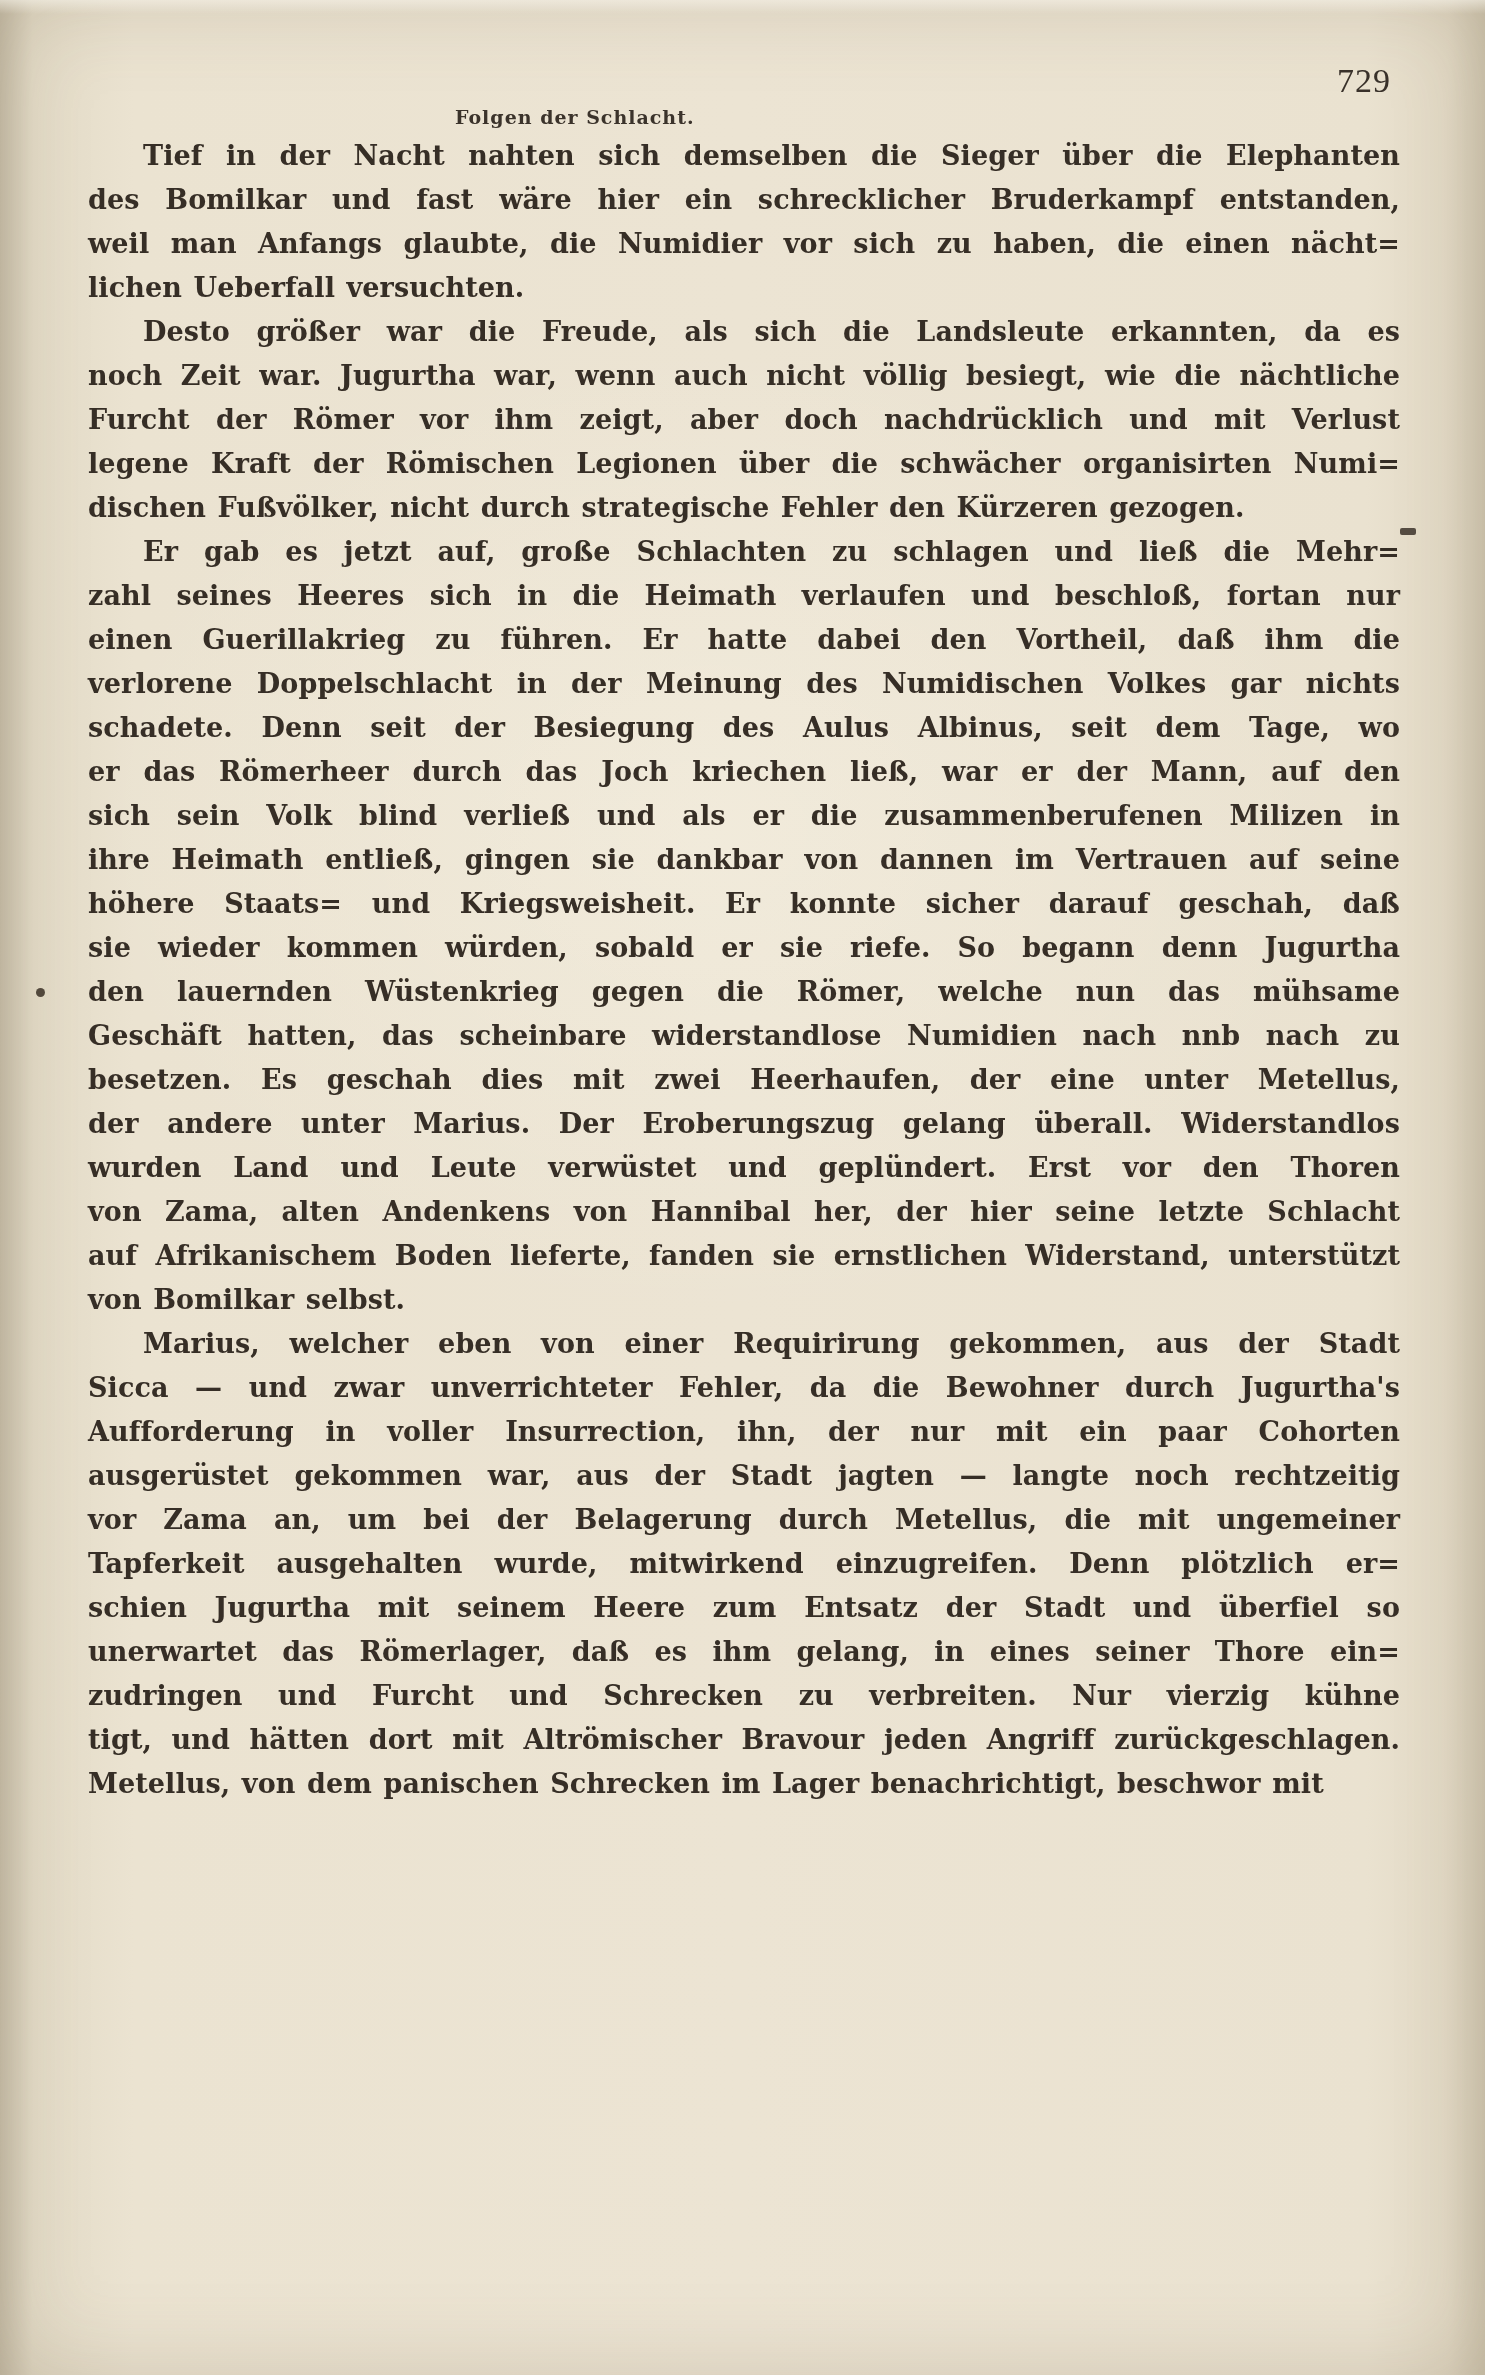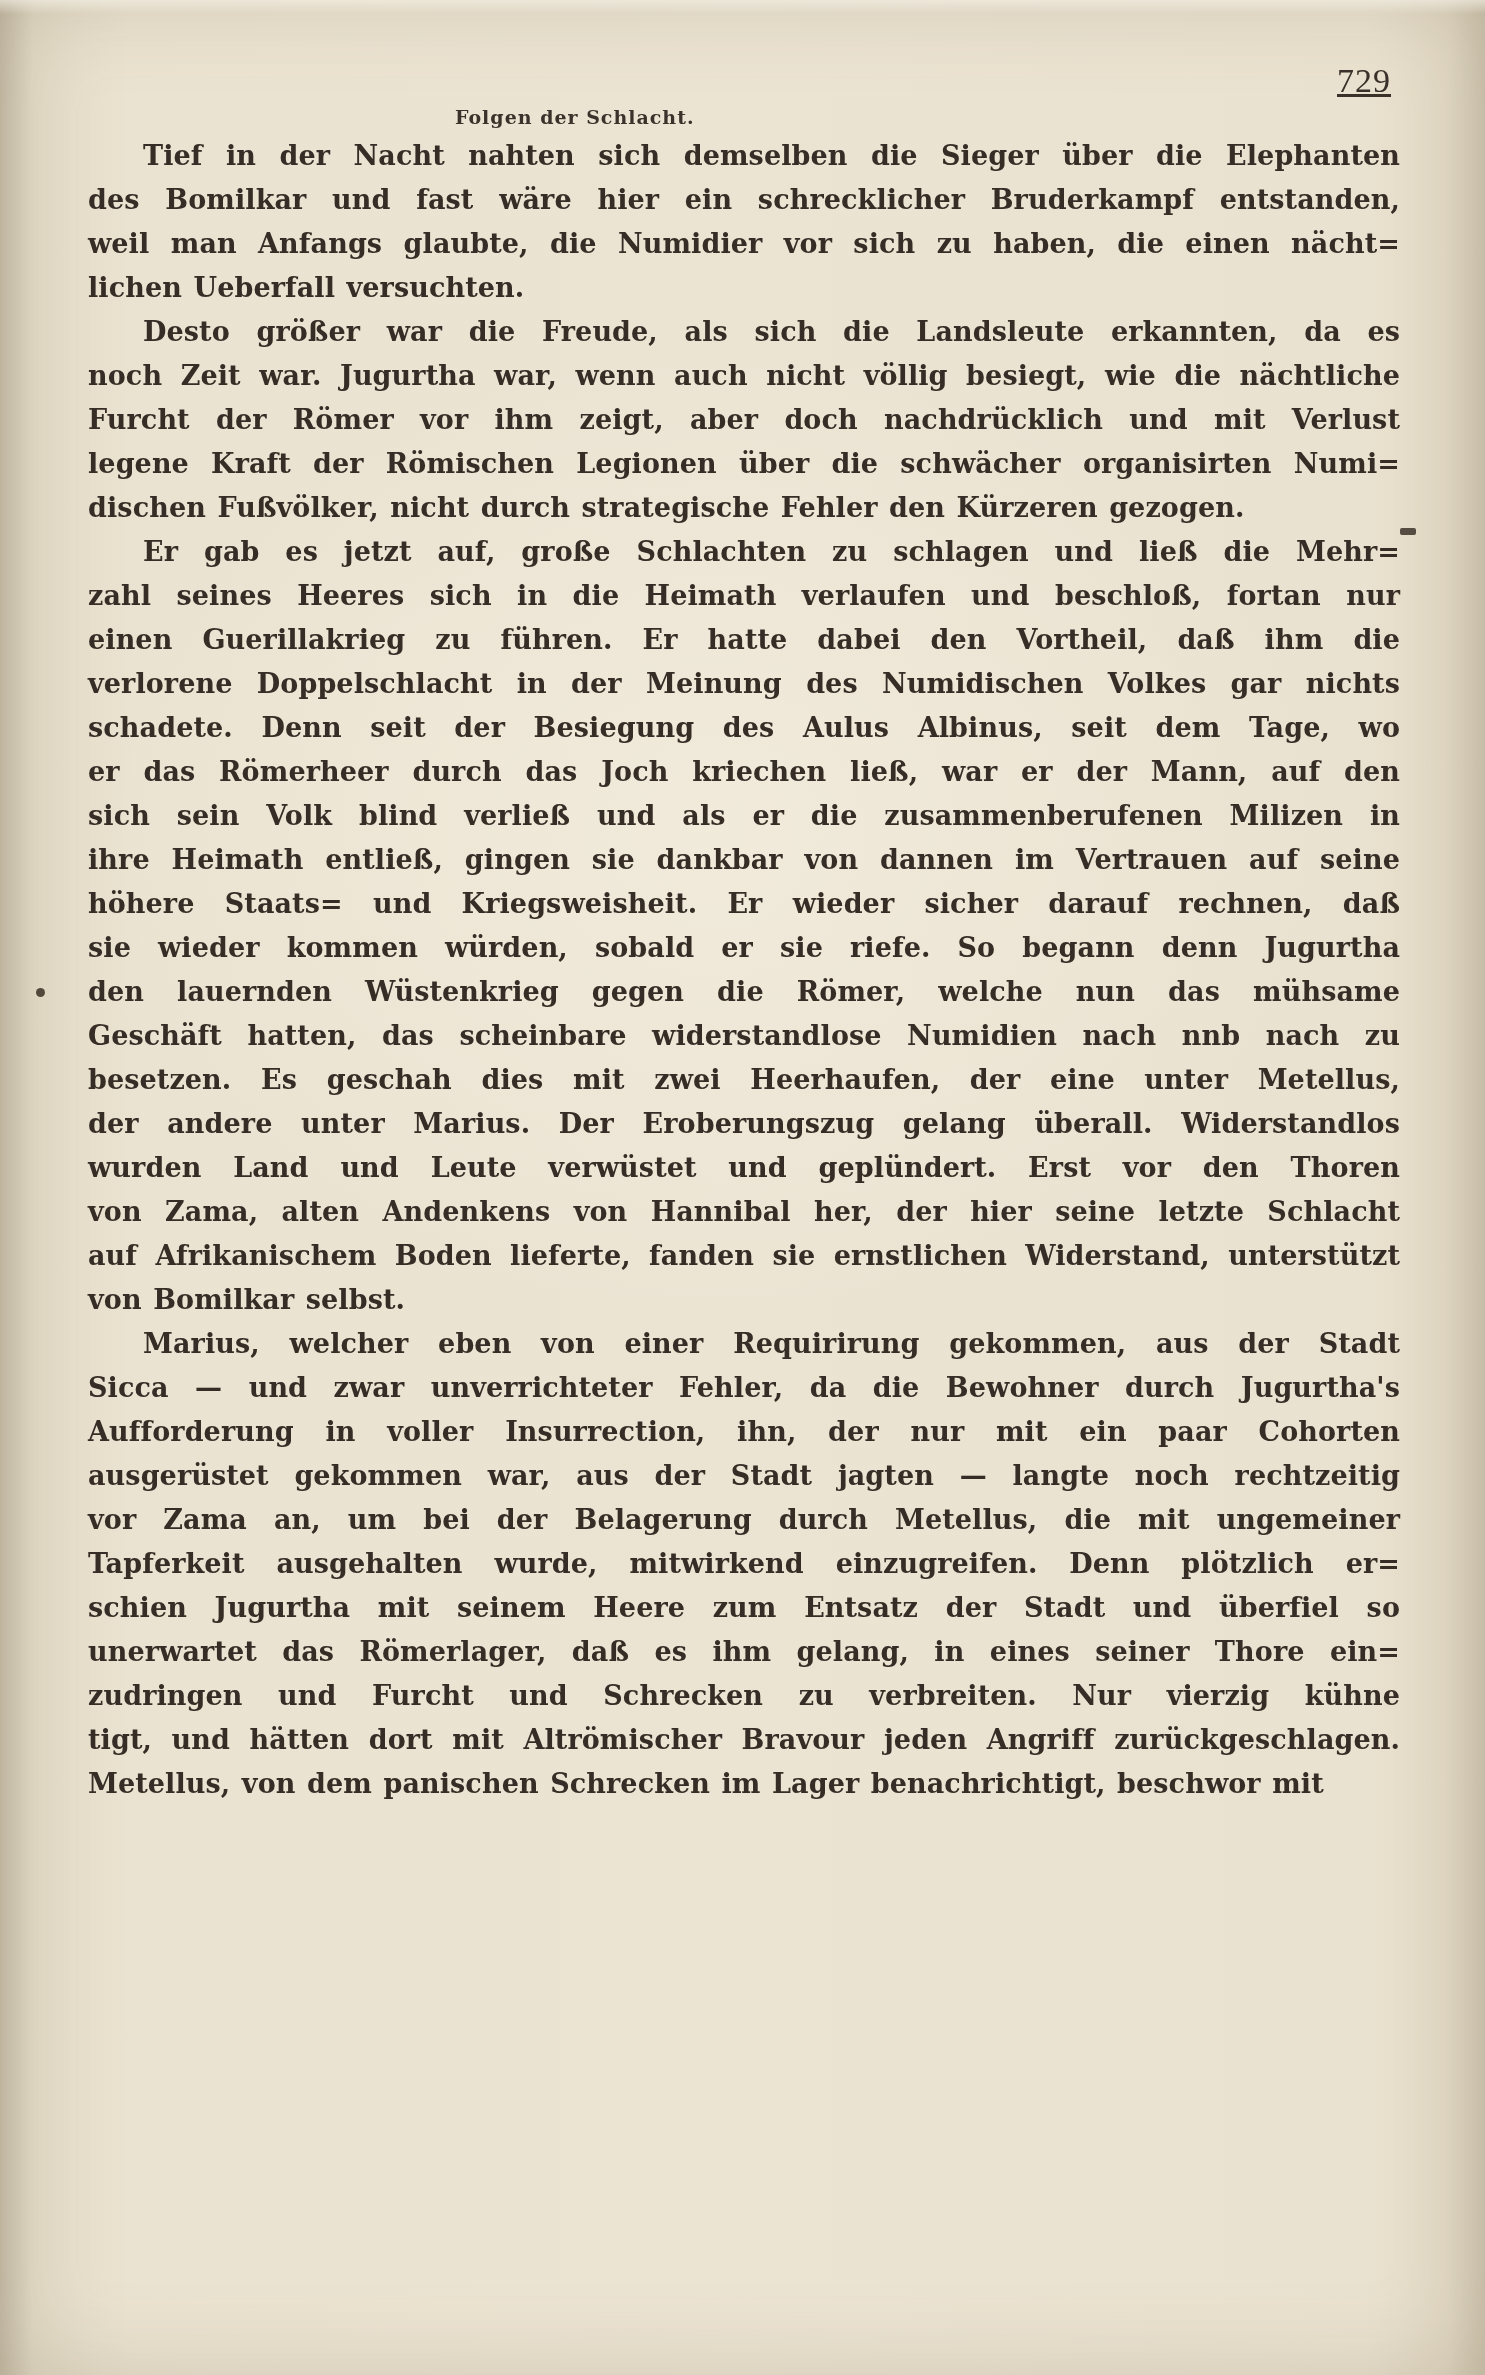--- a/index.html
+++ b/index.html
@@ -24,21 +24,21 @@
   .header{position:absolute;left:0;top:60px;width:100%;height:50px;}
   .running-title{
     position:absolute;left:455px;top:10px;
     font-weight:bold;font-size:19px;letter-spacing:1px;
     color:#3b332b;
     margin-top:36px;
   }
   .page-number{
     position:absolute;right:94px;top:2px;
     font-family:"Liberation Serif","DejaVu Serif",serif;
-    font-size:34px;letter-spacing:1px;color:#39312a;text-decoration:underline;
+    font-size:34px;letter-spacing:1px;color:#39312a;
   }
   .text-block{
     position:absolute;left:88px;top:134px;width:1312px;
   }
   .para{margin:0;padding:0;}
   .line{
     display:block;
     height:44px;line-height:44px;
     font-size:27px;font-weight:bold;
     letter-spacing:0.1px;word-spacing:2px;
@@ -81,21 +81,21 @@
       </p>
       <p class="para">
         <span class="line first">Er gab es jetzt auf, große Schlachten zu schlagen und ließ die Mehr=</span>
         <span class="line">zahl seines Heeres sich in die Heimath verlaufen und beschloß, fortan nur</span>
         <span class="line">einen Guerillakrieg zu führen.  Er hatte dabei den Vortheil, daß ihm die</span>
         <span class="line">verlorene Doppelschlacht in der Meinung des Numidischen Volkes gar nichts</span>
         <span class="line">schadete.  Denn seit der Besiegung des Aulus Albinus, seit dem Tage, wo</span>
         <span class="line">er das Römerheer durch das Joch kriechen ließ, war er der Mann, auf den</span>
         <span class="line">sich sein Volk blind verließ und als er die zusammenberufenen Milizen in</span>
         <span class="line">ihre Heimath entließ, gingen sie dankbar von dannen im Vertrauen auf seine</span>
-        <span class="line">höhere Staats= und Kriegsweisheit.  Er wieder sicher darauf rechnen, daß</span>
+        <span class="line">höhere Staats= und Kriegsweisheit.  Er konnte sicher darauf geschah, daß</span>
         <span class="line">sie wieder kommen würden, sobald er sie riefe.  So begann denn Jugurtha</span>
         <span class="line">den lauernden Wüstenkrieg gegen die Römer, welche nun das mühsame</span>
         <span class="line">Geschäft hatten, das scheinbare widerstandlose Numidien nach nnb nach zu</span>
         <span class="line">besetzen.  Es geschah dies mit zwei Heerhaufen, der eine unter Metellus,</span>
         <span class="line">der andere unter Marius.  Der Eroberungszug gelang überall.  Widerstandlos</span>
         <span class="line">wurden Land und Leute verwüstet und geplündert.  Erst vor den Thoren</span>
         <span class="line">von Zama, alten Andenkens von Hannibal her, der hier seine letzte Schlacht</span>
         <span class="line">auf Afrikanischem Boden lieferte, fanden sie ernstlichen Widerstand, unterstützt</span>
         <span class="line last">von Bomilkar selbst.</span>
       </p>

